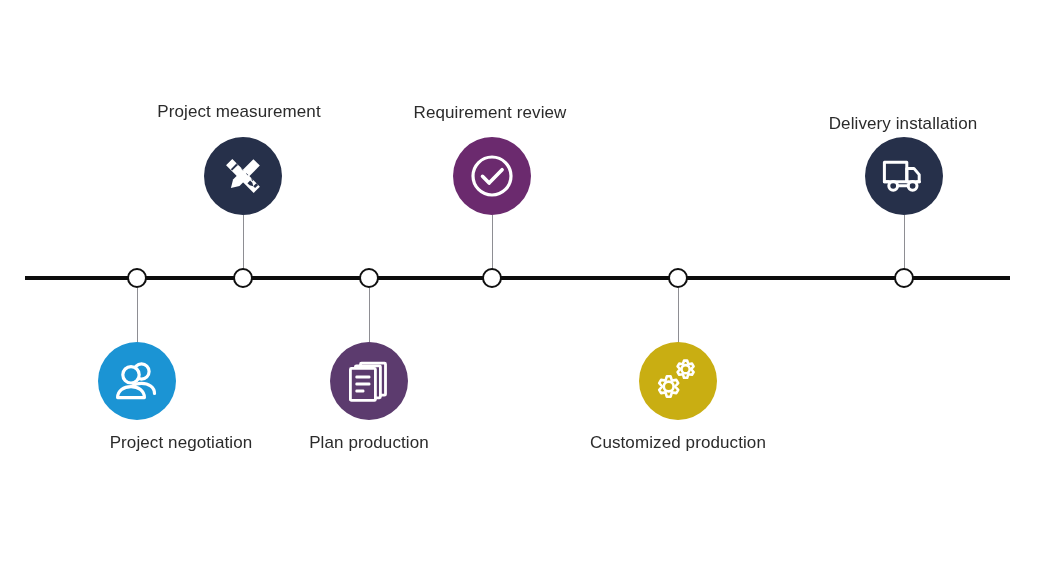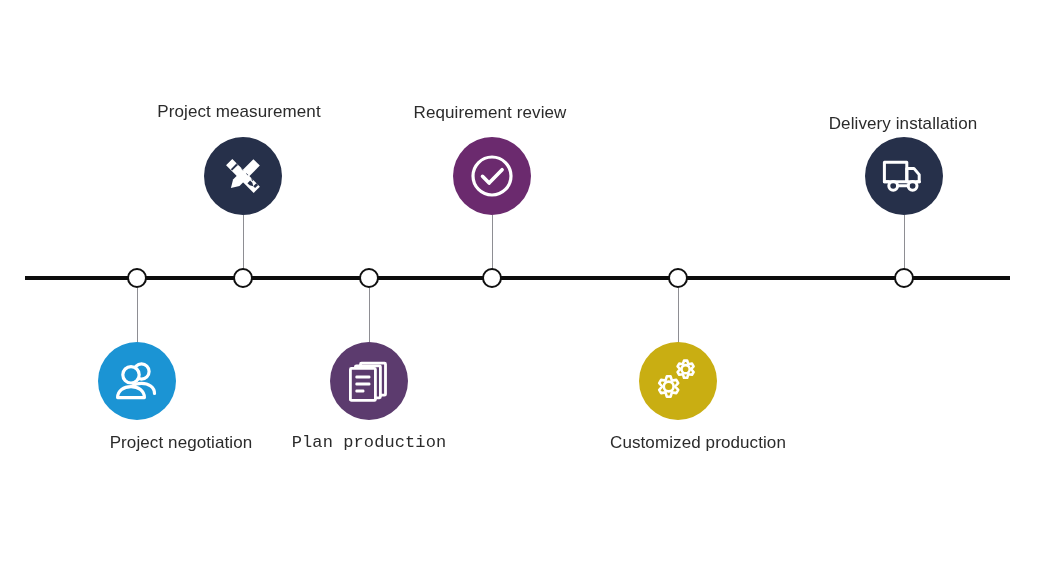--- a/index.html
+++ b/index.html
@@ -126,21 +126,21 @@
           <rect x="2.4" y="9.4" width="25" height="32" rx="1" fill="#5c3b6e"></rect>
         </g>
         <g fill="#ffffff">
           <rect x="7.4" y="16.4" width="15" height="3.1" rx="1.2"></rect>
           <rect x="7.4" y="23.4" width="15" height="3.1" rx="1.2"></rect>
           <rect x="7.4" y="30.4" width="9" height="3.1" rx="1.2"></rect>
         </g>
       </svg>
     </span>
   </div>
-  <div class="step-label" style="left:232px; top:434px; width:274px;font-family:Liberation Mono, monospace;">Plan production</div>
+  <div class="step-label" style="left:232px; top:434px; width:274px;">Plan production</div>
 
   <div class="connector" style="left:492px; top:215px; height:55px;"></div>
   <div class="node-dot" style="left:482px; top:268px;"></div>
   <div class="badge" style="left:453px; top:137px; background:#6b2a6e;">
     <span>
       <svg width="48" height="48" viewBox="0 0 48 48">
         <circle cx="24" cy="24" r="19" fill="none" stroke="#ffffff" stroke-width="3.2"></circle>
         <path d="M14.5 24.3l6.6 6.8 13-13.4" fill="none" stroke="#ffffff" stroke-width="3.6" stroke-linecap="round" stroke-linejoin="round"></path>
       </svg>
     </span>
@@ -154,21 +154,21 @@
       <svg width="48" height="46" viewBox="0 0 48 46">
         <g fill="none" stroke="#ffffff" stroke-width="2.6" stroke-linejoin="round">
           <path d="M33.2 2.6l1.1 3.6 3.7-.6 1.6 2.8-2.5 2.8 2.5 2.8-1.6 2.8-3.7-.6-1.1 3.6h-3.2l-1.1-3.6-3.7.6-1.6-2.8 2.5-2.8-2.5-2.8 1.6-2.8 3.7.6 1.1-3.6z"></path>
           <circle cx="31.6" cy="11.2" r="4.1"></circle>
           <path d="M16.6 18.3l1.3 4.3 4.4-.7 1.9 3.3-3 3.3 3 3.3-1.9 3.3-4.4-.7-1.3 4.3h-3.8l-1.3-4.3-4.4.7-1.9-3.3 3-3.3-3-3.3 1.9-3.3 4.4.7 1.3-4.3z"></path>
           <circle cx="14.7" cy="28.5" r="4.9"></circle>
         </g>
       </svg>
     </span>
   </div>
-  <div class="step-label" style="left:561px; top:434px; width:274px;">Customized production</div>
+  <div class="step-label" style="left:541px; top:434px; width:274px;">Customized production</div>
 
   <div class="connector" style="left:904px; top:215px; height:55px;"></div>
   <div class="node-dot" style="left:894px; top:268px;"></div>
   <div class="badge" style="left:865px; top:137px; background:#26304a;">
     <span>
       <svg width="46" height="38" viewBox="0 0 46 38">
         <g fill="none" stroke="#ffffff" stroke-width="3" stroke-linejoin="round" stroke-linecap="round">
           <path d="M3.4 5.2h22.4v19.6H3.4z"></path>
           <path d="M25.8 11.4h7.1l5.3 6.2v7.2h-12.4z"></path>
           <circle cx="12.2" cy="28.8" r="4.4"></circle>

